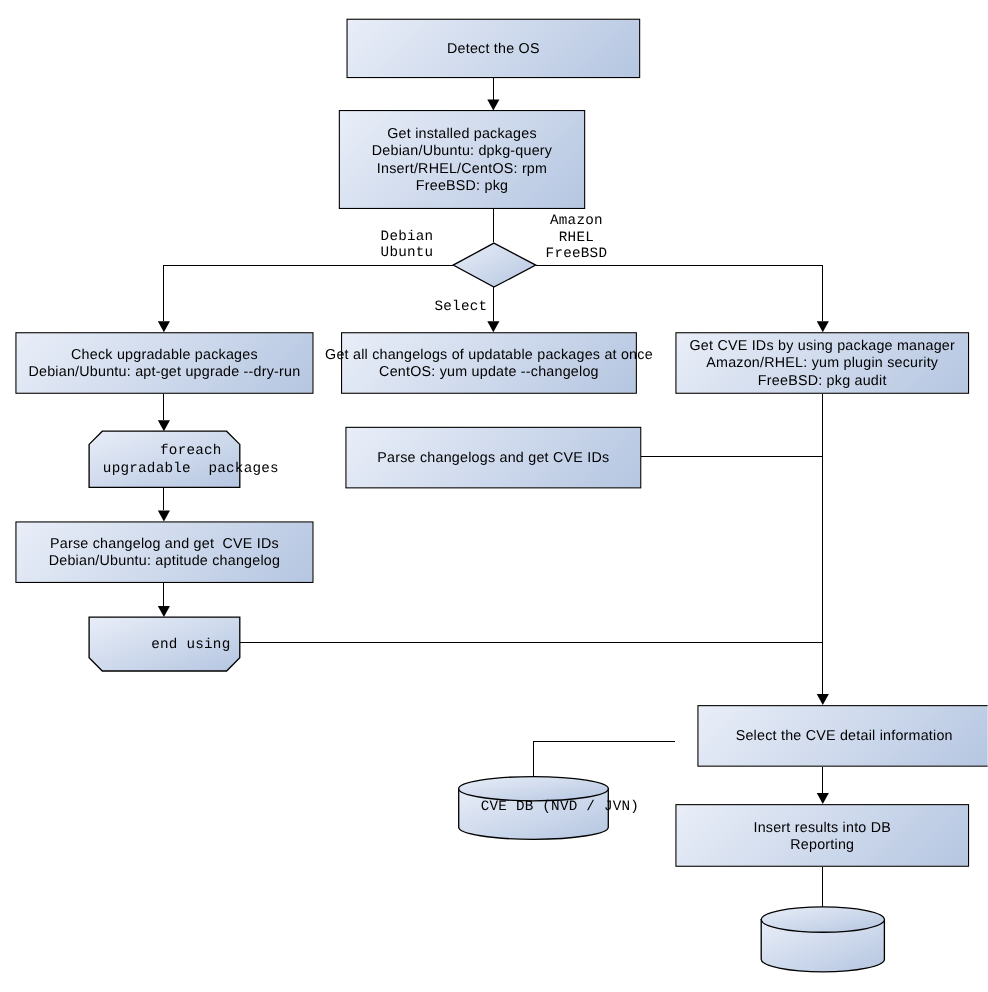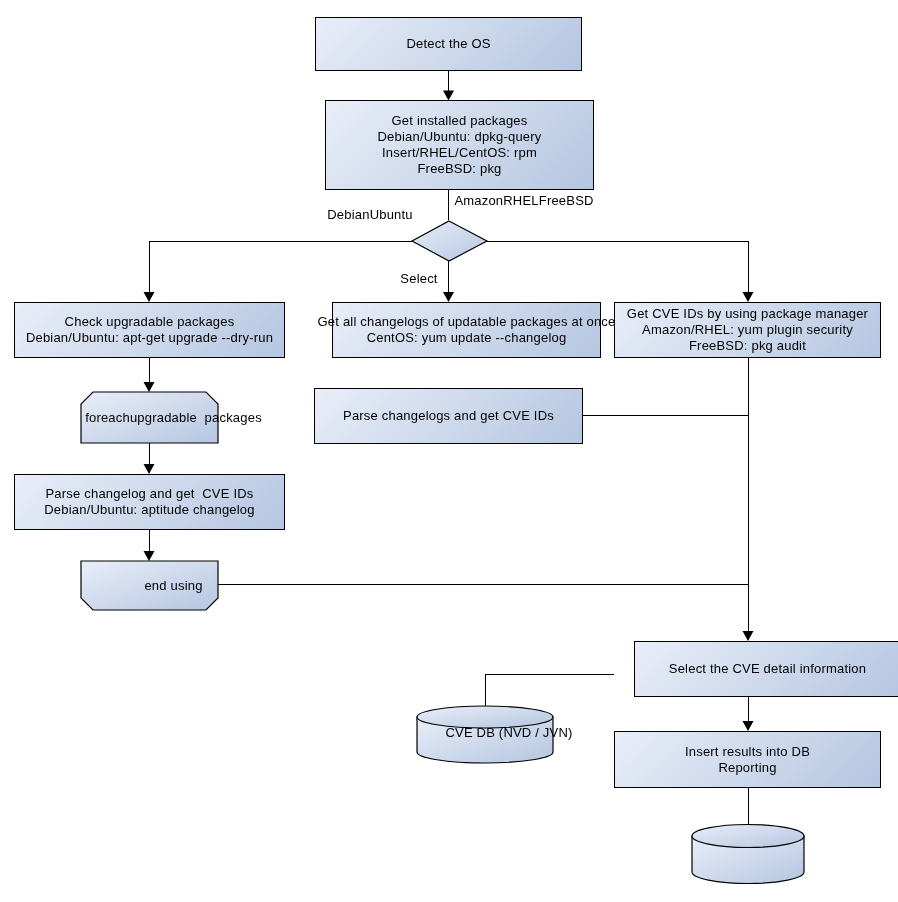--- a/index.html
+++ b/index.html
@@ -24,25 +24,26 @@
     flex-direction: column;
     align-items: center;
     justify-content: center;
     text-align: center;
     line-height: 16px;
   }
   .box div, .shape-label div, .labeltext div { white-space: pre; }
   .shape-label, .labeltext {
     position: absolute;
     display: flex;
-    flex-direction: row;
+    flex-direction: column;
     align-items: center;
     justify-content: center;
     text-align: center;
     line-height: 15px;
+    font-family: Liberation Mono, monospace;
   }
   .shape-label { line-height: 16px; padding-left: 24px; }
 </style>
 </head>
 <body>
 
 <div class="canvas">
 
   <svg class="layer" width="898" height="902" viewBox="0 0 898 902">
     <defs>
@@ -95,38 +96,38 @@
     <g>
       <path d="M 692 836 L 692 872 A 56 11.5 0 0 0 804 872 L 804 836 Z" fill="url(#nodeGrad)" stroke="#000" stroke-width="1.2"></path>
       <ellipse cx="748" cy="836" rx="56" ry="11.5" fill="url(#nodeGrad)" stroke="#000" stroke-width="1.2"></ellipse>
     </g>
   </svg>
 
   <div class="box" style="left:315px;top:17px;width:267px;height:54px">
     <div>Detect the OS</div>
   </div>
 
-  <div class="box" style="left:325px;top:100px;width:269px;height:90px">
+  <div class="box" style="left:308px;top:100px;width:224px;height:90px">
     <div>Get installed packages</div>
     <div>Debian/Ubuntu: dpkg-query</div>
     <div>Insert/RHEL/CentOS: rpm</div>
     <div>FreeBSD: pkg</div>
   </div>
 
   <div class="box" style="left:14px;top:302px;width:271px;height:56px">
     <div>Check upgradable packages</div>
     <div>Debian/Ubuntu: apt-get upgrade --dry-run</div>
   </div>
 
   <div class="box" style="left:14px;top:474px;width:271px;height:56px">
     <div>Parse changelog and get  CVE IDs</div>
     <div>Debian/Ubuntu: aptitude changelog</div>
   </div>
 
-  <div class="box" style="left:332px;top:302px;width:269px;height:56px">
+  <div class="box" style="left:310px;top:302px;width:269px;height:56px">
     <div>Get all changelogs of updatable packages at once</div>
     <div>CentOS: yum update --changelog</div>
   </div>
 
   <div class="box" style="left:314px;top:388px;width:269px;height:56px">
     <div>Parse changelogs and get CVE IDs</div>
   </div>
 
   <div class="box" style="left:614px;top:302px;width:267px;height:56px">
     <div>Get CVE IDs by using package manager</div>

